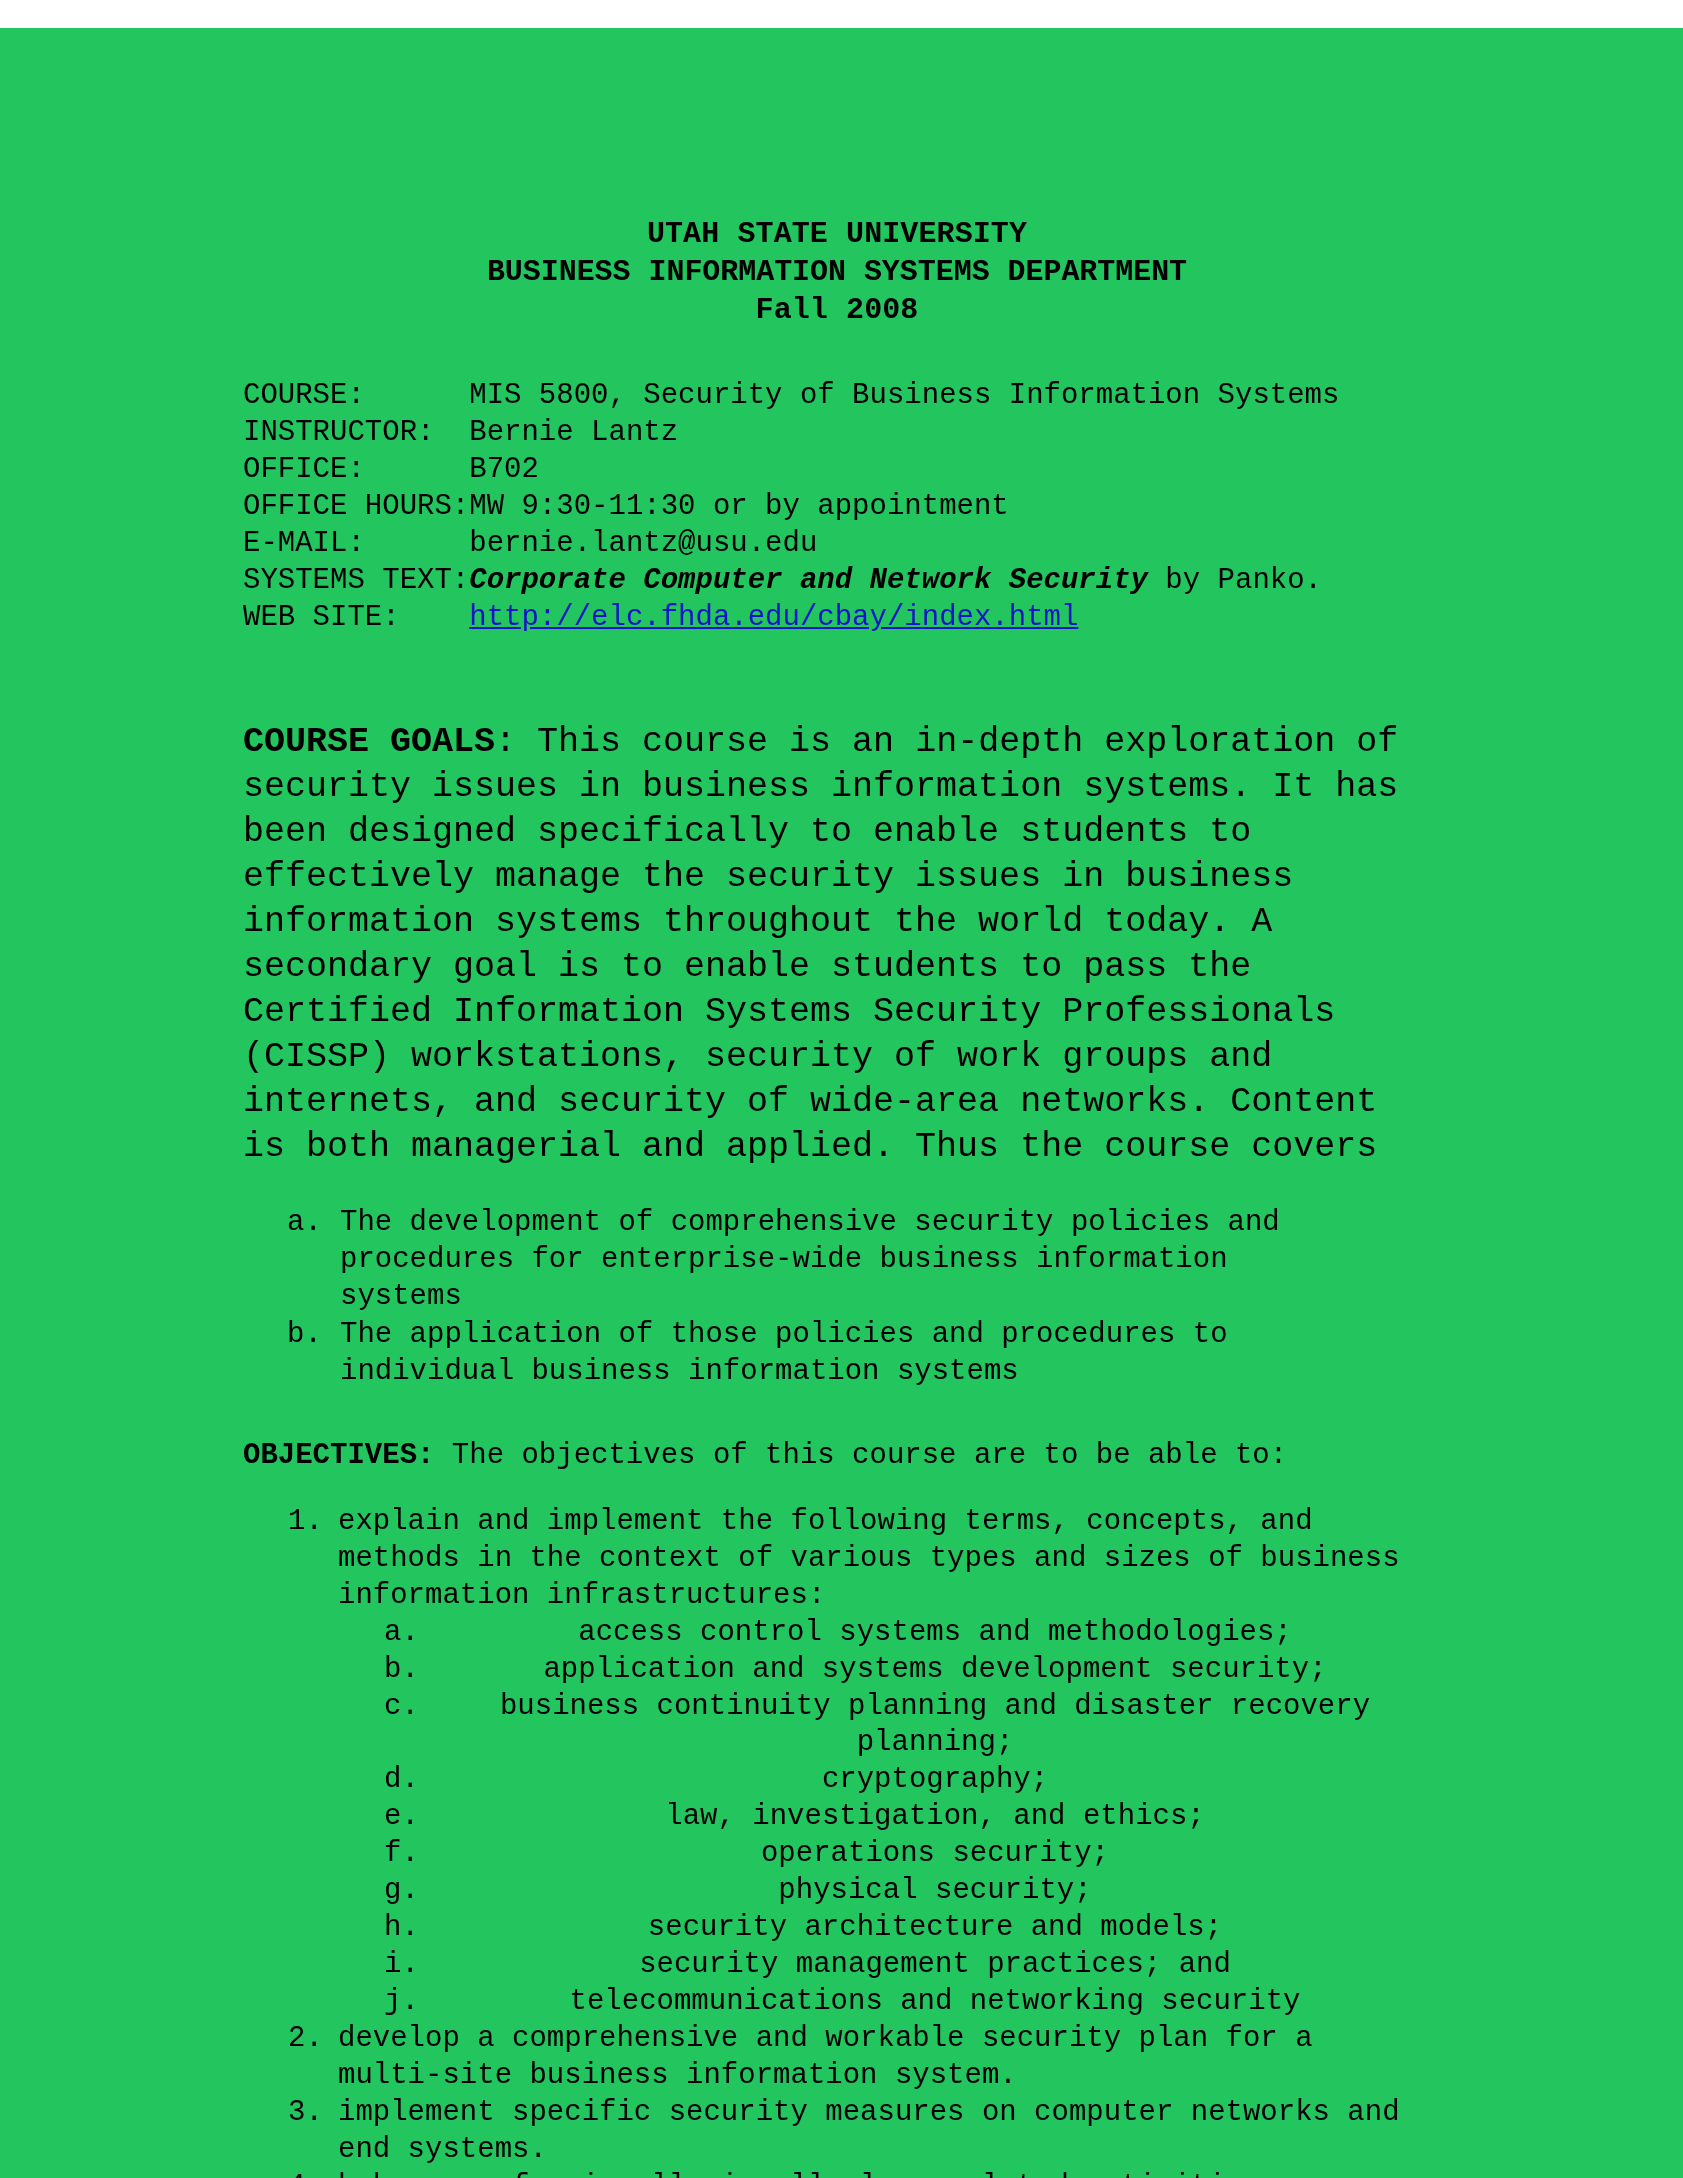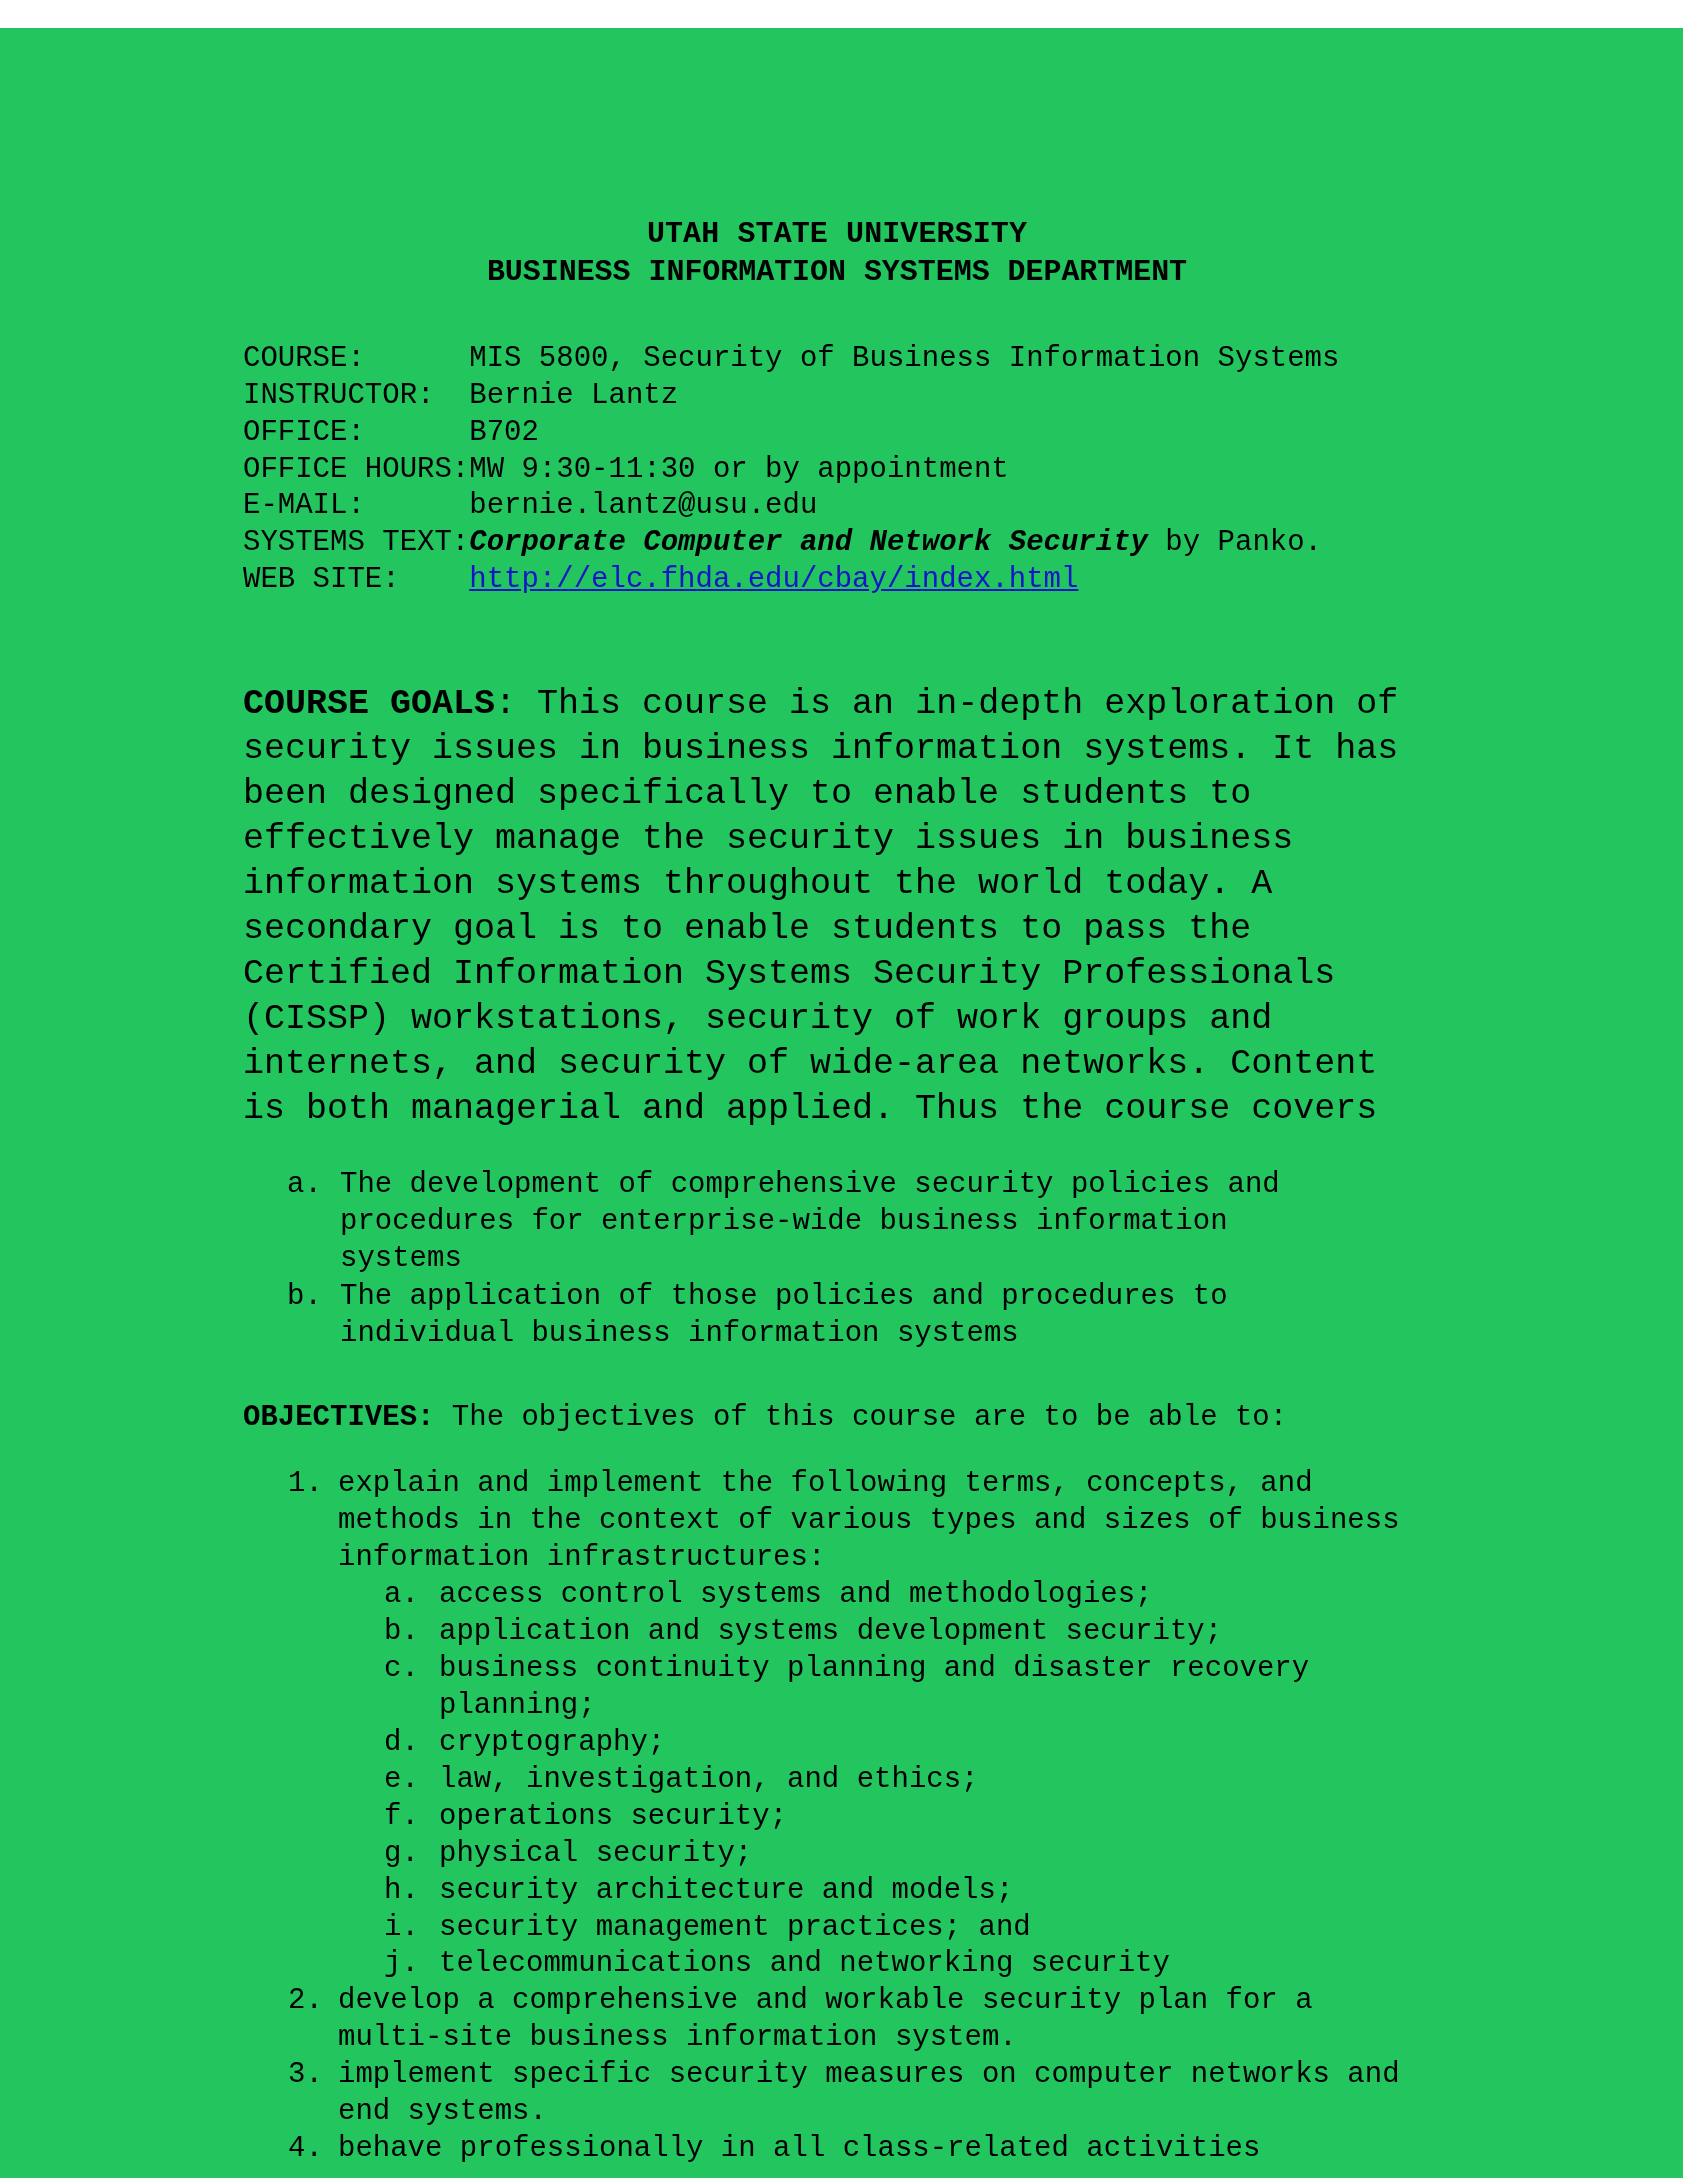--- a/index.html
+++ b/index.html
@@ -142,31 +142,33 @@
     position: relative;
     padding-left: 101px;
   }
   .list-sub li .marker {
     position: absolute;
     left: 46px;
     top: 0;
   }
   .list-sub li .body {
     display: block;
+    text-align: center;
   }
 </style>
 </head>
 <body>
 
 <div class="page">
   <div class="content">
 
     <div class="doc-header">
       <span class="line line-1">UTAH STATE UNIVERSITY</span>
       <span class="line line-2">BUSINESS INFORMATION SYSTEMS DEPARTMENT</span>
+      <span class="line line-3">Fall 2008</span>
     </div>
 
     <table class="info-table">
       <tbody>
         <tr>
           <td class="info-label">COURSE:</td>
           <td class="info-value">MIS 5800, Security of Business Information Systems</td>
         </tr>
         <tr>
           <td class="info-label">INSTRUCTOR:</td>

